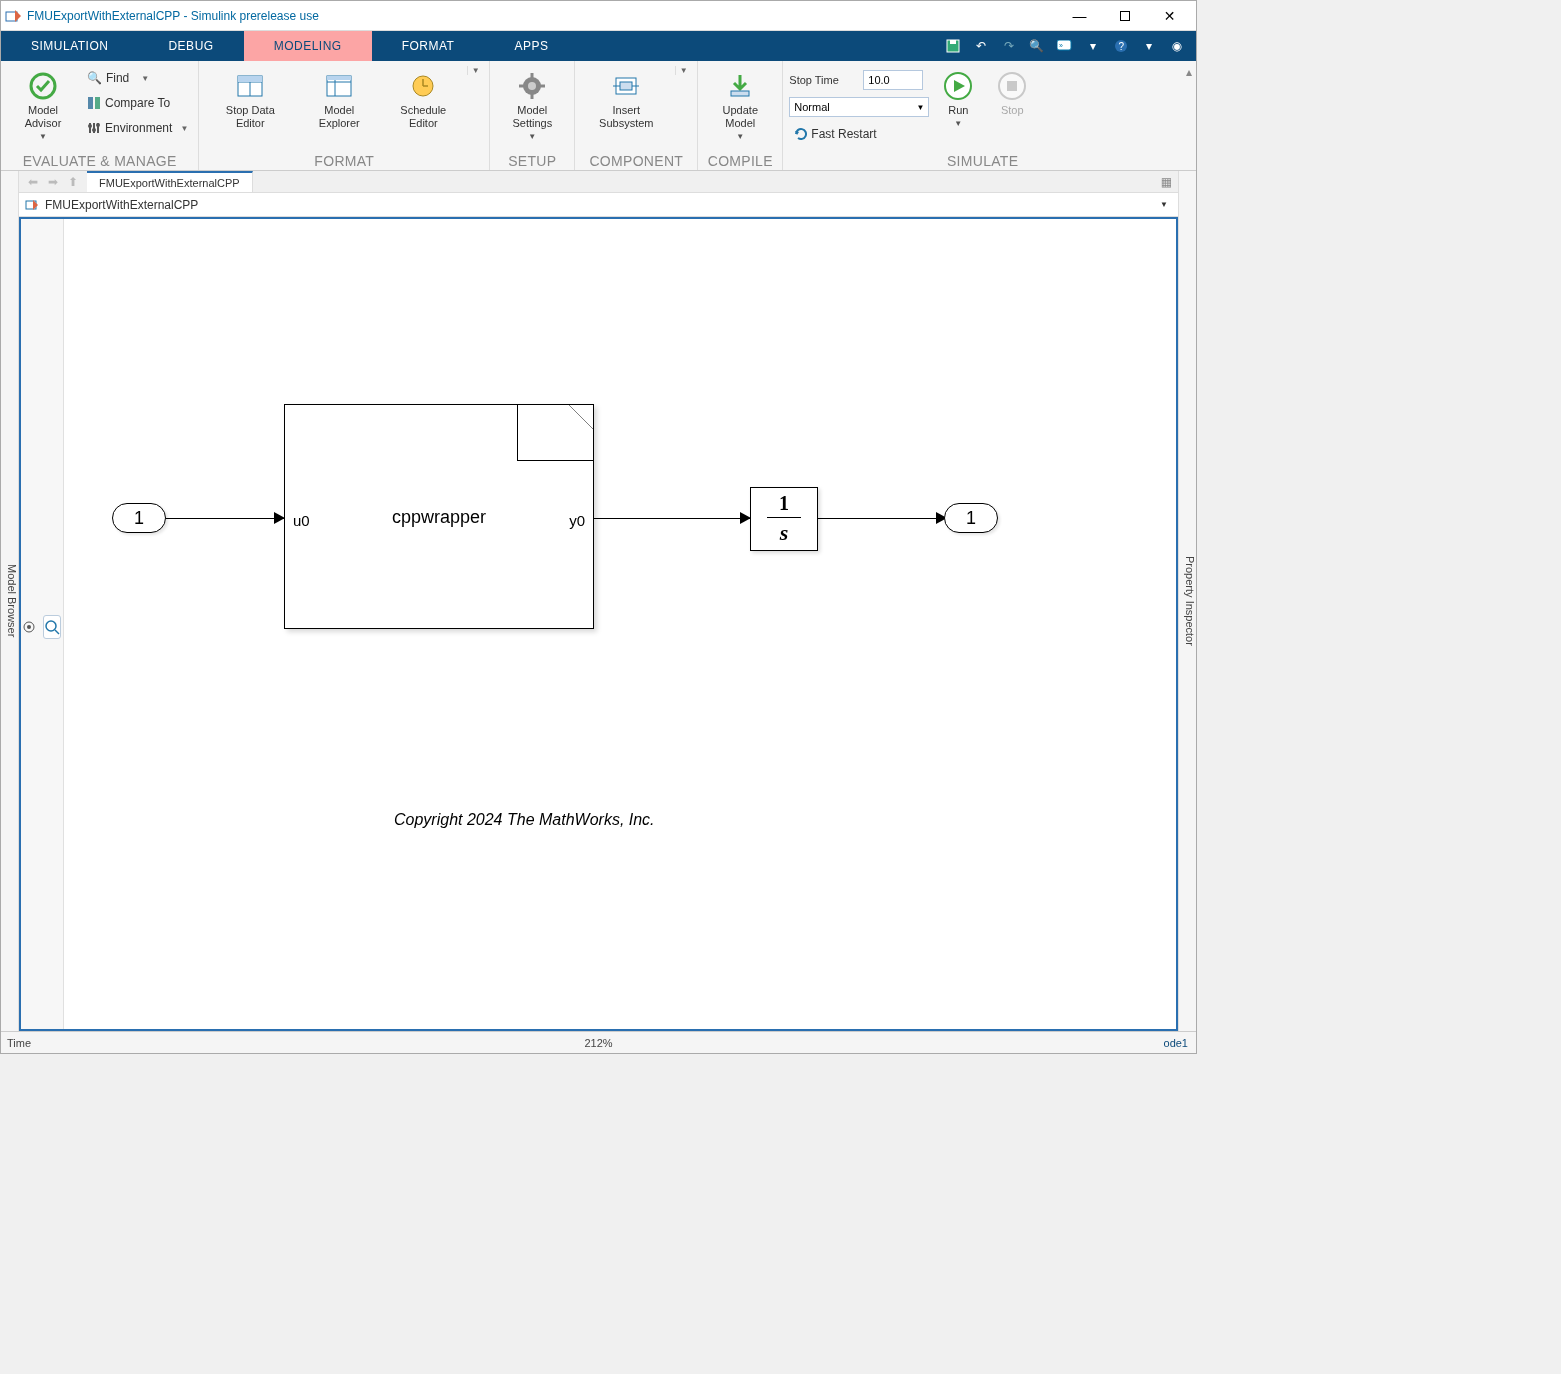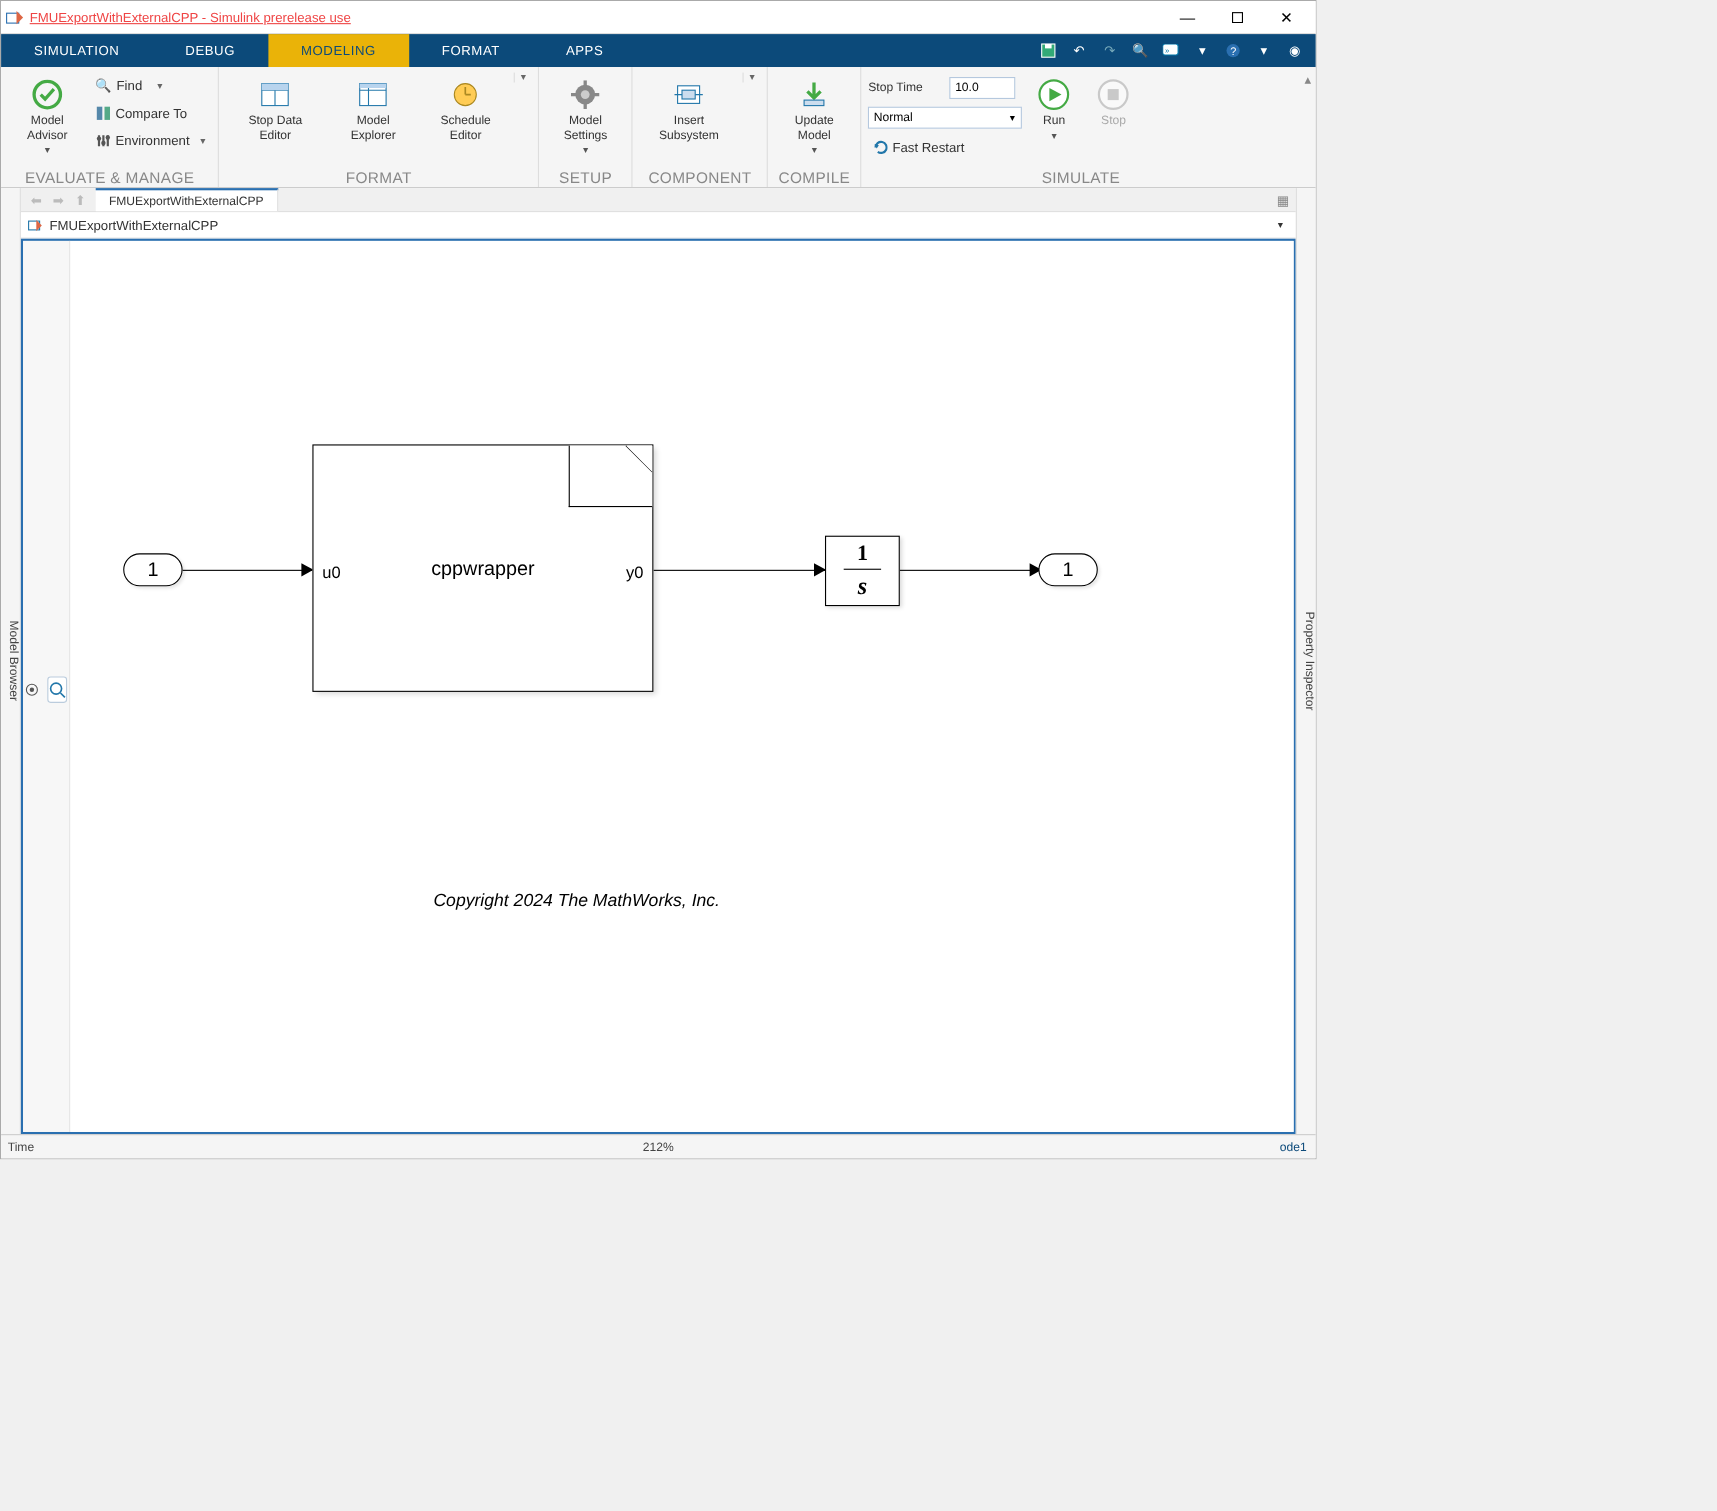--- a/index.html
+++ b/index.html
@@ -25,21 +25,21 @@
   background: #fff;
   display: flex;
   align-items: center;
   padding: 0 4px;
   border-bottom: 1px solid #ddd;
 }
 .title-icon {
   width: 16px; height: 16px; margin-right: 6px;
   display: inline-flex; align-items: center; justify-content: center;
 }
-.title-text { flex: 1; font-size: 12px; color: #ef4444; text-decoration: underline; }
+.title-text { flex: 1; font-size: 12px; color: #0369a1; }
 .win-controls { display: flex; }
 .win-btn {
   width: 45px; height: 28px; display: flex; align-items: center; justify-content: center;
   font-size: 14px; color: #000; cursor: pointer;
 }
 
 
 .tabstrip {
   height: 30px;
   background: #0c4a7a;
@@ -50,21 +50,21 @@
 .tab {
   padding: 0 30px;
   color: #fff;
   font-size: 12px;
   display: flex;
   align-items: center;
   cursor: pointer;
   letter-spacing: 0.5px;
 }
 .tab.active {
-  background: #eab308;
+  background: #fca5a5;
   color: #0c4a7a;
 }
 .tab-right {
   flex: 1;
   display: flex;
   justify-content: flex-end;
   align-items: center;
   gap: 6px;
   padding-right: 8px;
 }

